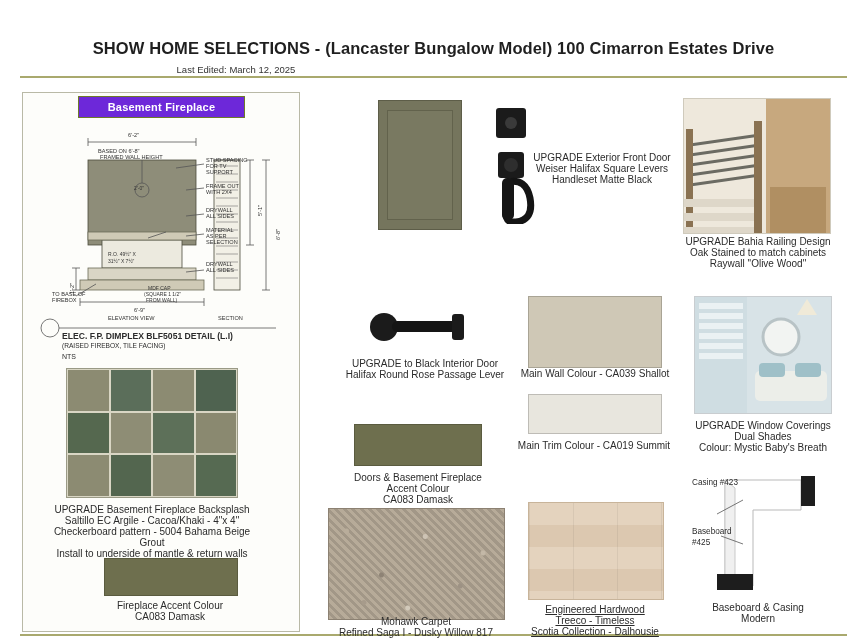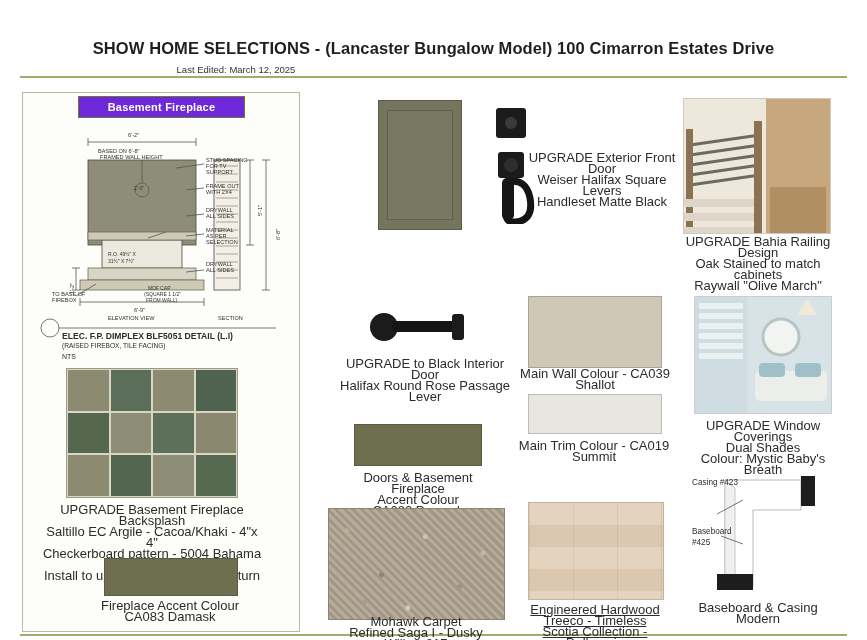--- a/index.html
+++ b/index.html
@@ -36,21 +36,21 @@
     position:absolute;left:78px;top:96px;width:165px;height:20px;
     background:#6d28d9;border:1px solid #6e7a2a;
     display:flex;align-items:center;justify-content:center;
   }
   .section-tab span{
     color:#ffffff;font-size:11px;font-weight:bold;letter-spacing:.2px;
   }
 
   
   .caption{
-    position:absolute;text-align:center;font-size:13px;line-height:11px;color:#2b2b2b;
+    position:absolute;text-align:center;font-size:10px;line-height:11px;color:#2b2b2b;
   }
   .swatch{position:absolute;border:1px solid rgba(0,0,0,.18);}
   .img-box{position:absolute;overflow:hidden;}
 
   
   .drawing{
     position:absolute;left:36px;top:120px;width:250px;height:235px;
     background:#fdfdfa;
   }
   .drawing svg{display:block;}
@@ -343,21 +343,21 @@
       <g fill="#ded7c9">
         <rect x="0" y="100" width="70" height="8"></rect>
         <rect x="0" y="114" width="70" height="8"></rect>
         <rect x="0" y="128" width="70" height="6"></rect>
       </g>
       <rect x="86" y="88" width="56" height="46" fill="#b08f62"></rect>
     </svg>
   </div>
   <div class="caption" style="left:682px;top:236px;width:152px;white-space:pre-line;">UPGRADE Bahia Railing Design
 Oak Stained to match cabinets
-Raywall "Olive March"</div>
+Raywall "Olive Wood"</div>
 
   <div class="img-box window">
     <svg width="136" height="116" viewBox="0 0 136 116">
       <rect x="0" y="0" width="136" height="116" fill="#d8e3e7"></rect>
       <rect x="0" y="0" width="52" height="116" fill="#cfdde2"></rect>
       <g fill="#eaf1f3">
         <rect x="4" y="6" width="44" height="6"></rect>
         <rect x="4" y="16" width="44" height="6"></rect>
         <rect x="4" y="26" width="44" height="6"></rect>
         <rect x="4" y="36" width="44" height="6"></rect>

